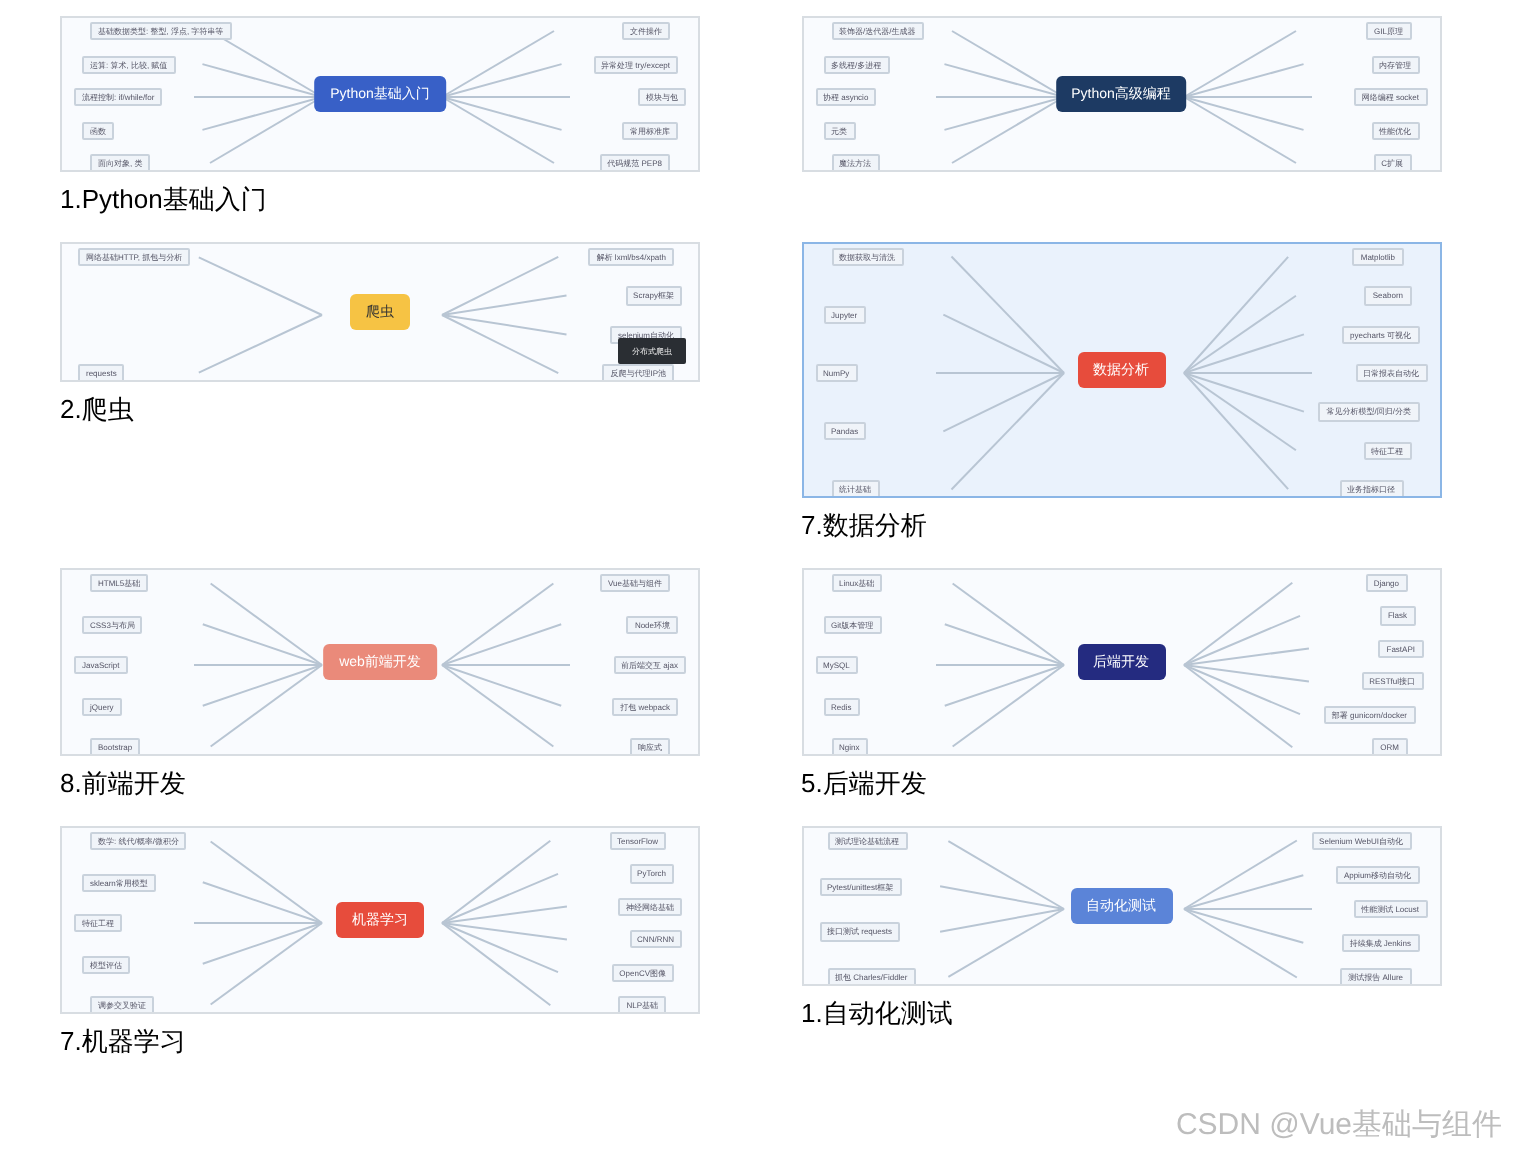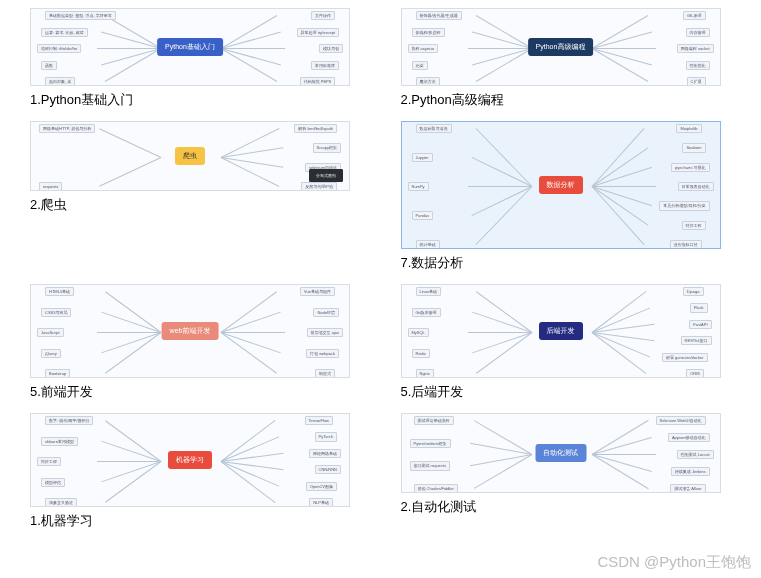--- a/index.html
+++ b/index.html
@@ -145,21 +145,20 @@
           <div class="branchbox" style="right: 10px; top: 18.5px; max-width: 110px;">内存管理</div>
           <div class="line" style="left: 190px; top: 39px; width: 62.2274px; transform: rotate(-15.3763deg);"></div>
           <div class="branchbox" style="right: 6px; top: 35px; max-width: 110px;">网络编程 socket</div>
           <div class="line" style="left: 190px; top: 39px; width: 64px; transform: rotate(0deg);"></div>
           <div class="branchbox" style="right: 10px; top: 51.5px; max-width: 110px;">性能优化</div>
           <div class="line" style="left: 190px; top: 39px; width: 62.2274px; transform: rotate(15.3763deg);"></div>
           <div class="branchbox" style="right: 14px; top: 68px; max-width: 110px;">C扩展</div>
           <div class="line" style="left: 190px; top: 39px; width: 65px; transform: rotate(30.5102deg);"></div>
         </div>
       </div>
-      <div class="caption">2.Python高级编程</div>
     </div>
     <div class="cell">
       <div class="thumb" style="height: 70px;">
         <div class="mm">
           <div class="center yellow">爬虫</div>
           <div class="branchbox" style="left: 8px; top: 2px; max-width: 110px;">网络基础HTTP, 抓包与分析</div>
           <div class="line" style="left: 130px; top: 35px; width: 68.4471px; transform: rotate(-154.933deg);"></div>
           <div class="branchbox" style="left: 8px; top: 60px; max-width: 110px;">requests</div>
           <div class="line" style="left: 130px; top: 35px; width: 68.4471px; transform: rotate(154.933deg);"></div>
           <div class="branchbox" style="right: 12px; top: 2px; max-width: 110px;">解析 lxml/bs4/xpath</div>
@@ -226,21 +225,21 @@
           <div class="branchbox" style="right: 10px; top: 22.5px; max-width: 110px;">Node环境</div>
           <div class="line" style="left: 190px; top: 47px; width: 63.4054px; transform: rotate(-18.8636deg);"></div>
           <div class="branchbox" style="right: 6px; top: 43px; max-width: 110px;">前后端交互 ajax</div>
           <div class="line" style="left: 190px; top: 47px; width: 64px; transform: rotate(0deg);"></div>
           <div class="branchbox" style="right: 10px; top: 63.5px; max-width: 110px;">打包 webpack</div>
           <div class="line" style="left: 190px; top: 47px; width: 63.4054px; transform: rotate(18.8636deg);"></div>
           <div class="branchbox" style="right: 14px; top: 84px; max-width: 110px;">响应式</div>
           <div class="line" style="left: 190px; top: 47px; width: 69.4046px; transform: rotate(36.2095deg);"></div>
         </div>
       </div>
-      <div class="caption">5.前端开发</div>
+      <div class="caption">8.前端开发</div>
     </div>
     <div class="cell">
       <div class="thumb" style="height: 94px;">
         <div class="mm">
           <div class="center indigo">后端开发</div>
           <div class="branchbox" style="left: 14px; top: 2px; max-width: 110px;">Linux基础</div>
           <div class="line" style="left: 130px; top: 47px; width: 69.4046px; transform: rotate(-143.791deg);"></div>
           <div class="branchbox" style="left: 10px; top: 22.5px; max-width: 110px;">Git版本管理</div>
           <div class="line" style="left: 130px; top: 47px; width: 63.4054px; transform: rotate(-161.136deg);"></div>
           <div class="branchbox" style="left: 6px; top: 43px; max-width: 110px;">MySQL</div>
@@ -286,21 +285,21 @@
           <div class="branchbox" style="right: 8px; top: 34.8px; max-width: 110px;">神经网络基础</div>
           <div class="line" style="left: 190px; top: 47px; width: 62.5399px; transform: rotate(-7.5341deg);"></div>
           <div class="branchbox" style="right: 8px; top: 51.2px; max-width: 110px;">CNN/RNN</div>
           <div class="line" style="left: 190px; top: 47px; width: 62.5399px; transform: rotate(7.5341deg);"></div>
           <div class="branchbox" style="right: 12px; top: 67.6px; max-width: 110px;">OpenCV图像</div>
           <div class="line" style="left: 190px; top: 47px; width: 63.0013px; transform: rotate(22.9836deg);"></div>
           <div class="branchbox" style="right: 16px; top: 84px; max-width: 110px;">NLP基础</div>
           <div class="line" style="left: 190px; top: 47px; width: 67.8012px; transform: rotate(37.2079deg);"></div>
         </div>
       </div>
-      <div class="caption">1.机器学习</div>
+      <div class="caption">7.机器学习</div>
     </div>
     <div class="cell">
       <div class="thumb" style="height: 80px;">
         <div class="mm">
           <div class="center lblue">自动化测试</div>
           <div class="branchbox" style="left: 12px; top: 2px; max-width: 110px;">测试理论基础流程</div>
           <div class="line" style="left: 130px; top: 40px; width: 67.2309px; transform: rotate(-149.621deg);"></div>
           <div class="branchbox" style="left: 8px; top: 24.6667px; max-width: 110px;">Pytest/unittest框架</div>
           <div class="line" style="left: 130px; top: 40px; width: 63.0273px; transform: rotate(-169.641deg);"></div>
           <div class="branchbox" style="left: 8px; top: 47.3333px; max-width: 110px;">接口测试 requests</div>
@@ -312,16 +311,16 @@
           <div class="branchbox" style="right: 10px; top: 19px; max-width: 110px;">Appium移动自动化</div>
           <div class="line" style="left: 190px; top: 40px; width: 62.3618px; transform: rotate(-15.8192deg);"></div>
           <div class="branchbox" style="right: 6px; top: 36px; max-width: 110px;">性能测试 Locust</div>
           <div class="line" style="left: 190px; top: 40px; width: 64px; transform: rotate(0deg);"></div>
           <div class="branchbox" style="right: 10px; top: 53px; max-width: 110px;">持续集成 Jenkins</div>
           <div class="line" style="left: 190px; top: 40px; width: 62.3618px; transform: rotate(15.8192deg);"></div>
           <div class="branchbox" style="right: 14px; top: 70px; max-width: 110px;">测试报告 Allure</div>
           <div class="line" style="left: 190px; top: 40px; width: 65.5134px; transform: rotate(31.2637deg);"></div>
         </div>
       </div>
-      <div class="caption">2.自动化测试</div>
+      <div class="caption">1.自动化测试</div>
     </div>
   </div>
-<div class="watermark">CSDN @Python王饱饱</div>
+<div class="watermark">CSDN @Vue基础与组件</div>
 
 </body></html>

